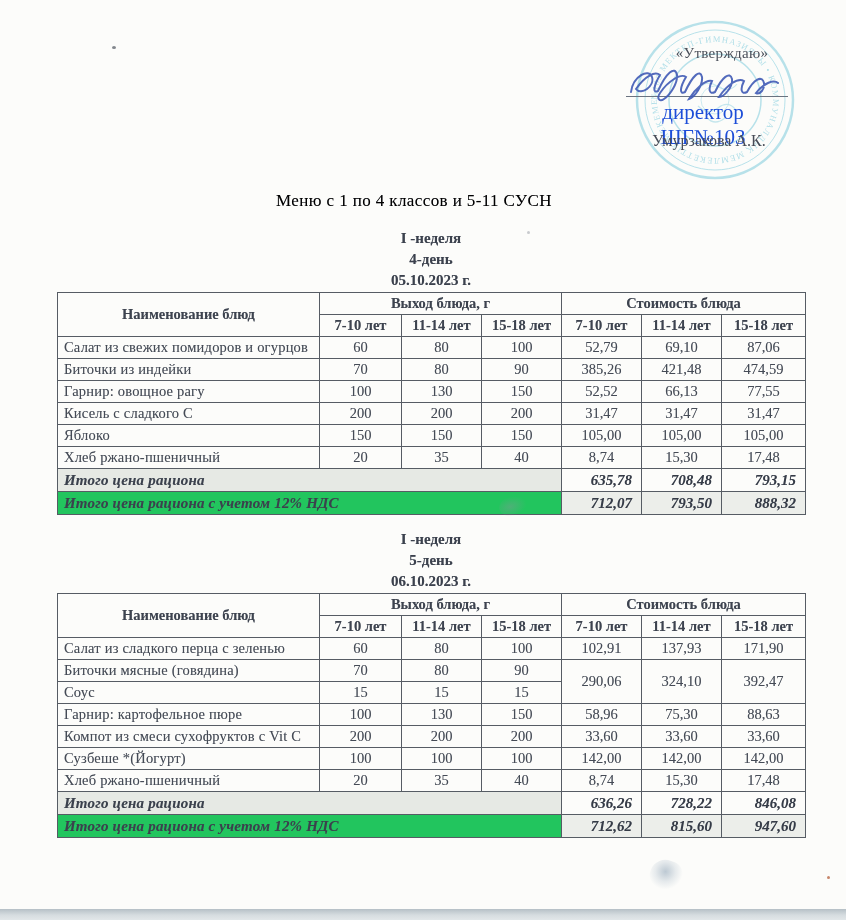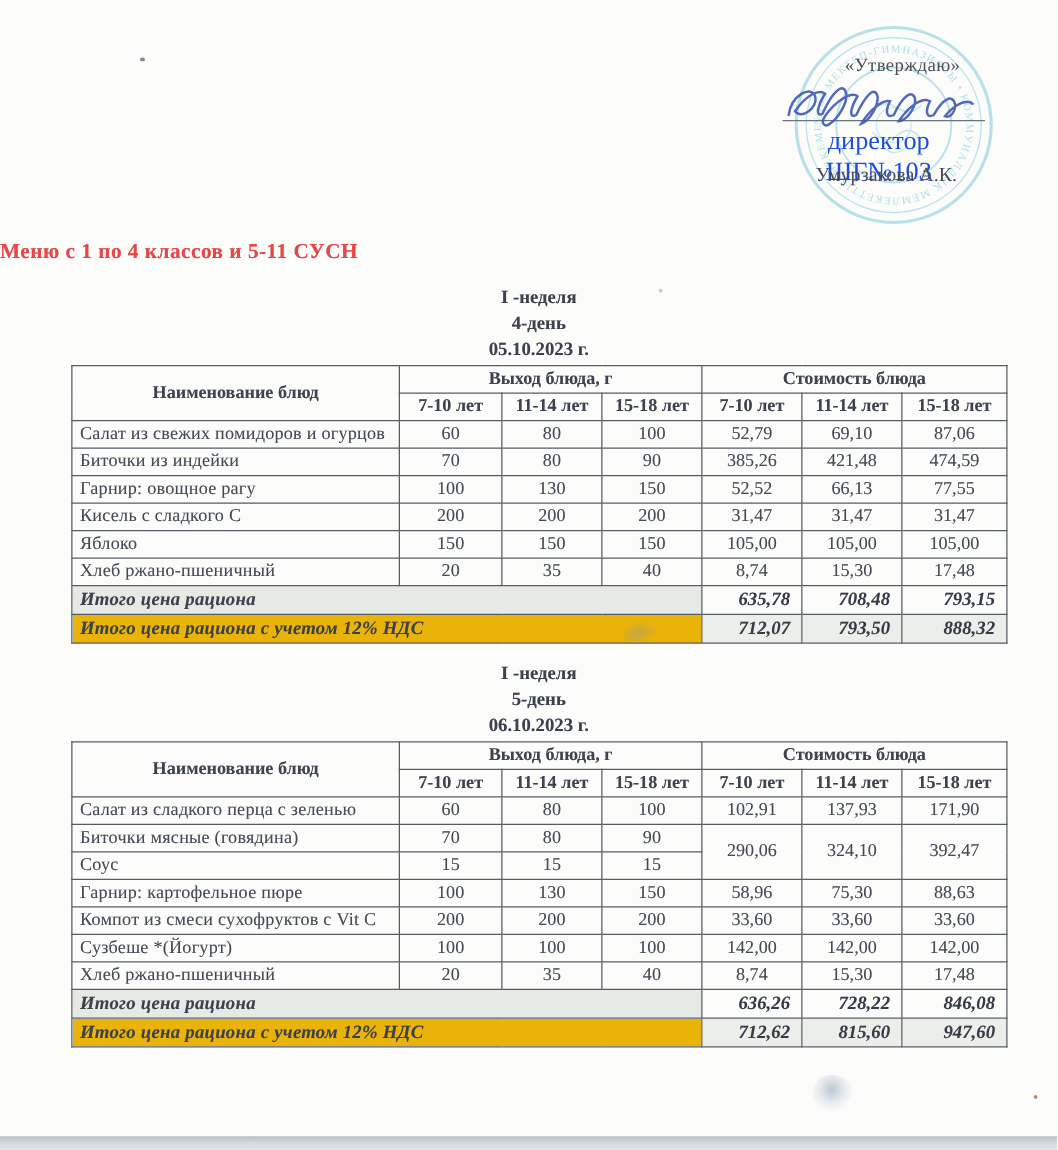--- a/index.html
+++ b/index.html
@@ -13,22 +13,22 @@
   .stamp-svg{position:absolute;left:612px;top:0px;z-index:1;}
   .appr-quote{position:absolute;left:652px;top:45px;width:140px;text-align:center;
     font-size:15px;color:#4a4f59;z-index:2;letter-spacing:.3px;}
   .sig-svg{position:absolute;left:618px;top:56px;z-index:3;}
   .sig-line{position:absolute;left:626px;top:96px;width:162px;border-top:1.5px solid #6a7380;z-index:2;}
   .appr-director{position:absolute;left:622px;top:100px;width:162px;text-align:center;
     font-size:21px;color:#1d4ed8;z-index:2;}
   .appr-name{position:absolute;left:628px;top:132px;width:162px;text-align:center;
     font-size:16px;color:#474c57;z-index:2;}
   
-  .doc-title{position:absolute;left:0;top:191px;width:828px;
-    font-size:17px;font-weight:bold;color:#ef4444;letter-spacing:.4px;
+  .doc-title{position:absolute;left:0;top:191px;width:828px;text-align:center;
+    font-size:17px;font-weight:normal;color:#000000;letter-spacing:.4px;
     text-shadow:0 0 .5px rgba(60,65,80,.45);}
   .section-head{position:absolute;left:57px;width:748px;text-align:center;
     font-size:15px;font-weight:bold;color:#3b414d;line-height:21px;
     text-shadow:0 0 .5px rgba(60,65,80,.4);}
   .sh1{top:228px;}
   .sh2{top:529px;}
   
   .tbl-wrap{position:absolute;left:57px;}
   .tw1{top:292px;}
   .tw2{top:593px;}
@@ -38,21 +38,21 @@
   table.menu{border:1.5px solid #4a505a;}
   table.menu th,table.menu td{border:1px solid #565c64;height:21px;padding:0 4px;overflow:hidden;white-space:nowrap;}
   table.menu th{font-weight:bold;text-align:center;color:#3d434f;}
   table.menu td.name{text-align:left;padding-left:6px;letter-spacing:.2px;}
   table.menu td.num{text-align:center;}
   table.menu tr.total td{height:22px;font-style:italic;}
   table.menu td.tlabel{font-weight:bold;font-style:italic;text-align:left;padding-left:6px;
     font-size:15px;background:#e6e9e4;color:#3b414d;letter-spacing:.2px;}
   table.menu td.tval{font-weight:bold;text-align:right;padding-right:9px;font-size:15px;color:#353b47;}
   table.menu tr.total-vat td.tval{background:#eceeea;}
-  table.menu tr.total-vat td.tlabel{background:#eab308;}
+  table.menu tr.total-vat td.tlabel{background:#22c55e;}
   
   .speck1{position:absolute;left:112px;top:46px;width:4px;height:3px;background:#5a5f68;border-radius:50%;opacity:.75;}
   .speck2{position:absolute;left:527px;top:231px;width:3px;height:3px;background:#7a808a;border-radius:50%;opacity:.4;}
   .smudge1{position:absolute;left:499px;top:496px;width:28px;height:20px;opacity:.4;
     background:radial-gradient(ellipse at 40% 50%,#8d939c 0%,rgba(141,147,156,.35) 45%,transparent 70%);
     border-radius:50%;transform:rotate(-15deg);}
   .smudge2{position:absolute;left:650px;top:860px;width:32px;height:30px;opacity:.5;
     background:radial-gradient(ellipse at 45% 40%,#7e96ac 0%,rgba(126,150,172,.35) 40%,transparent 70%);
     border-radius:50% 40% 55% 45%;transform:rotate(20deg);}
   .speck-red{position:absolute;left:827px;top:876px;width:3px;height:3px;background:#b0542e;border-radius:50%;opacity:.7;}

